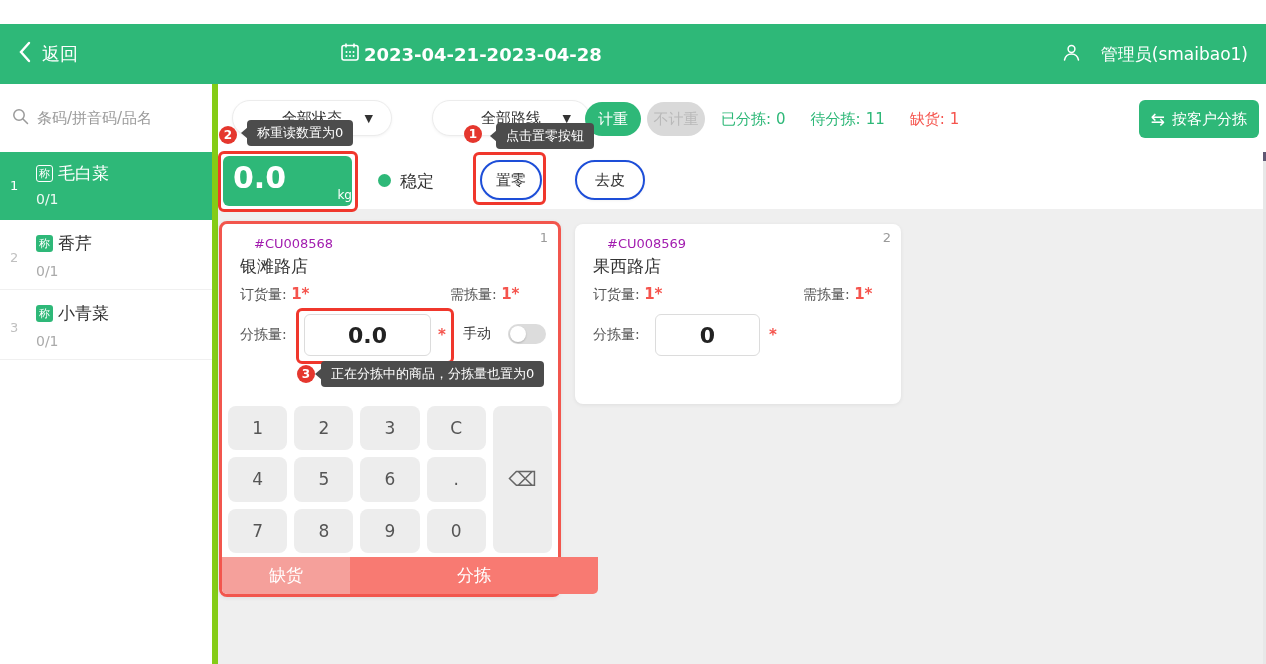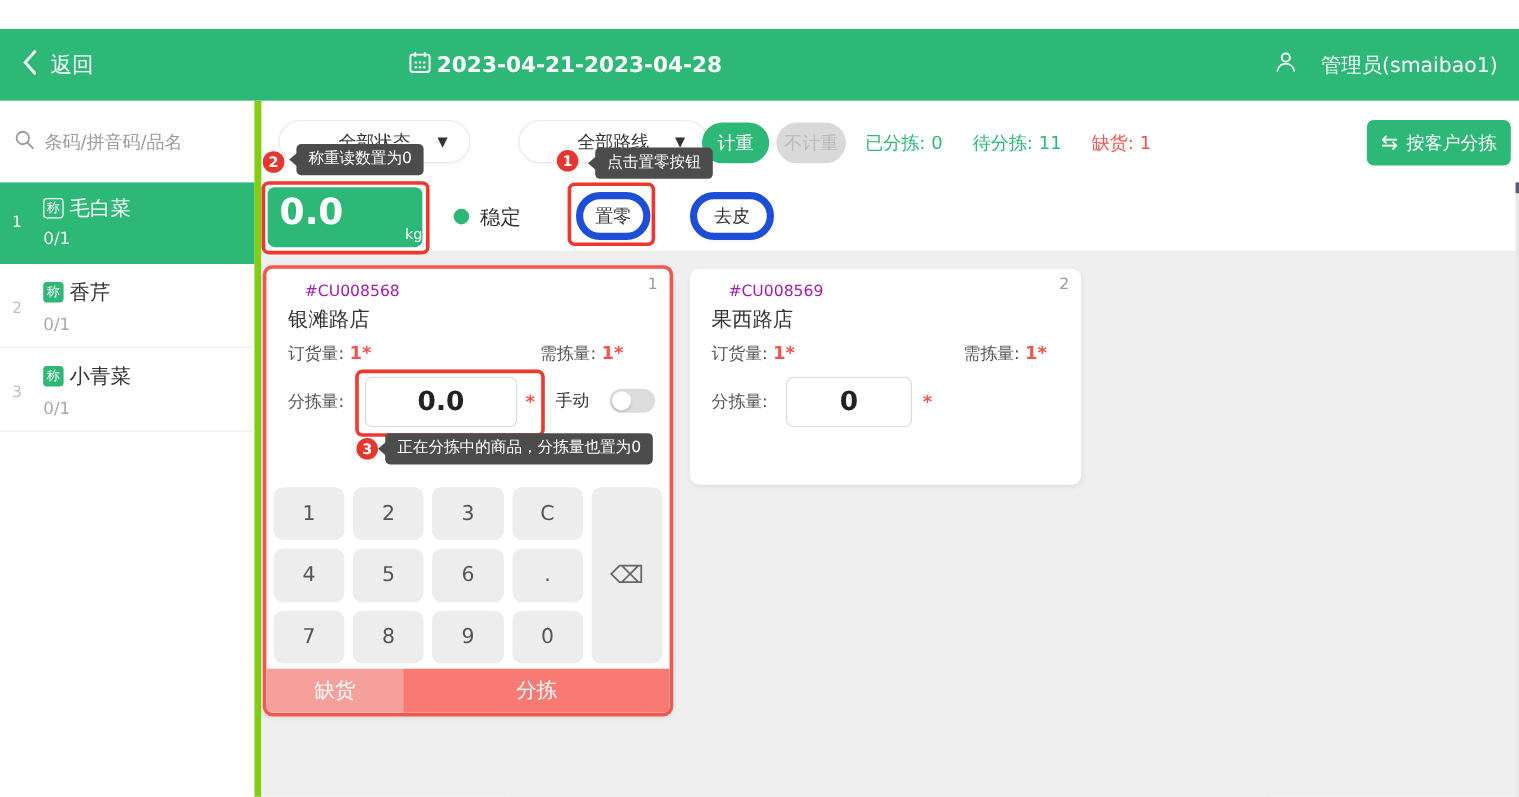--- a/index.html
+++ b/index.html
@@ -51,21 +51,21 @@
 
   
   .scalebox { position:absolute; left:5px; top:72px; width:129px; height:50px; background:#2eb878; border-radius:6px; color:#fff; }
   .scalebox .val { position:absolute; left:10px; top:4px; font-size:30px; font-weight:bold; }
   .scalebox .unit { position:absolute; right:0; bottom:4px; font-size:12px; }
   .ann-rect { position:absolute; border:3px solid #f0372c; border-radius:6px; pointer-events:none; z-index:30; }
   .r-scale { left:0px; top:67px; width:140px; height:61px; }
   .r-zero { left:255px; top:68px; width:73px; height:53px; }
   .stabledot { position:absolute; left:160px; top:90px; width:13px; height:13px; border-radius:50%; background:#2eb878; }
   .stabletxt { position:absolute; left:182px; top:86px; font-size:17px; color:#333; }
-  .pill-btn { position:absolute; top:76px; height:40px; background:#fff; border:6px solid #1d4ed8; border-radius:20px; box-shadow:0 1px 3px rgba(0,0,0,.05); display:flex; align-items:center; justify-content:center; font-size:15px; color:#333; cursor:pointer; }
+  .pill-btn { position:absolute; top:76px; height:40px; background:#fff; border:2px solid #1d4ed8; border-radius:20px; box-shadow:0 1px 3px rgba(0,0,0,.05); display:flex; align-items:center; justify-content:center; font-size:15px; color:#333; cursor:pointer; }
   .b-zero { left:262px; width:62px; }
   .b-tare { left:357px; width:70px; }
 
   
   .stepnum { position:absolute; width:18px; height:18px; border-radius:50%; background:#e5372e; color:#fff; font-size:12px; font-weight:bold; display:flex; align-items:center; justify-content:center; z-index:40; }
   .tip { position:absolute; background:#4c4c4c; color:#fff; font-size:13px; height:26px; line-height:26px; padding:0 10px; border-radius:4px; white-space:nowrap; z-index:40; }
   .tip::before { content:""; position:absolute; left:-6px; top:7px; border:6px solid transparent; border-left:none; border-right:7px solid #4c4c4c; }
 
   
   .card { position:absolute; background:#fff; border-radius:8px; box-shadow:0 1px 4px rgba(0,0,0,.07); }
@@ -79,21 +79,21 @@
   .qtyinput { position:absolute; border:1px solid #dcdcdc; border-radius:6px; background:#fff; display:flex; align-items:center; justify-content:center; font-size:22px; font-weight:bold; color:#222; }
   .starmark { position:absolute; color:#f5544d; font-size:15px; font-weight:bold; }
   .manual { position:absolute; font-size:14px; color:#333; }
   .toggle { position:absolute; width:38px; height:20px; border-radius:10px; background:#dcdcdc; cursor:pointer; }
   .toggle .knob { position:absolute; left:2px; top:2px; width:16px; height:16px; border-radius:50%; background:#fff; box-shadow:0 1px 2px rgba(0,0,0,.2); }
   .r-input { left:74px; top:84px; width:158px; height:56px; }
 
   .numpad { position:absolute; left:6px; top:182px; width:324px; height:147px; display:grid; grid-template-columns:repeat(5,1fr); grid-template-rows:repeat(3,1fr); gap:7px; }
   .key { background:#ededed; border-radius:8px; display:flex; align-items:center; justify-content:center; font-size:17px; color:#555; cursor:pointer; }
   .key-bs { grid-column:5; grid-row:1/4; font-size:20px; color:#666; }
-  .cardbtns { position:absolute; left:0; bottom:0; width:336px; height:37px; display:flex; overflow:hidden; border-radius:0 0 5px 5px;font-family:Liberation Mono, monospace; }
+  .cardbtns { position:absolute; left:0; bottom:0; width:376px; height:37px; display:flex; overflow:hidden; border-radius:0 0 5px 5px;font-family:Liberation Mono, monospace; }
   .btn-short { width:34%; background:#f5a09b; color:#fff; font-size:17px; display:flex; align-items:center; justify-content:center; cursor:pointer; }
   .btn-pick { width:66%; background:#f87a72; color:#fff; font-size:17px; display:flex; align-items:center; justify-content:center; cursor:pointer; }
 
   .scrollbar { position:absolute; right:0; top:68px; width:3px; height:532px; background:#e8e8e8; }
   .scrollthumb { position:absolute; top:0; width:3px; height:9px; background:#5f5873; cursor:pointer; }
 </style>
 </head>
 <body>
 
 <div class="app">

